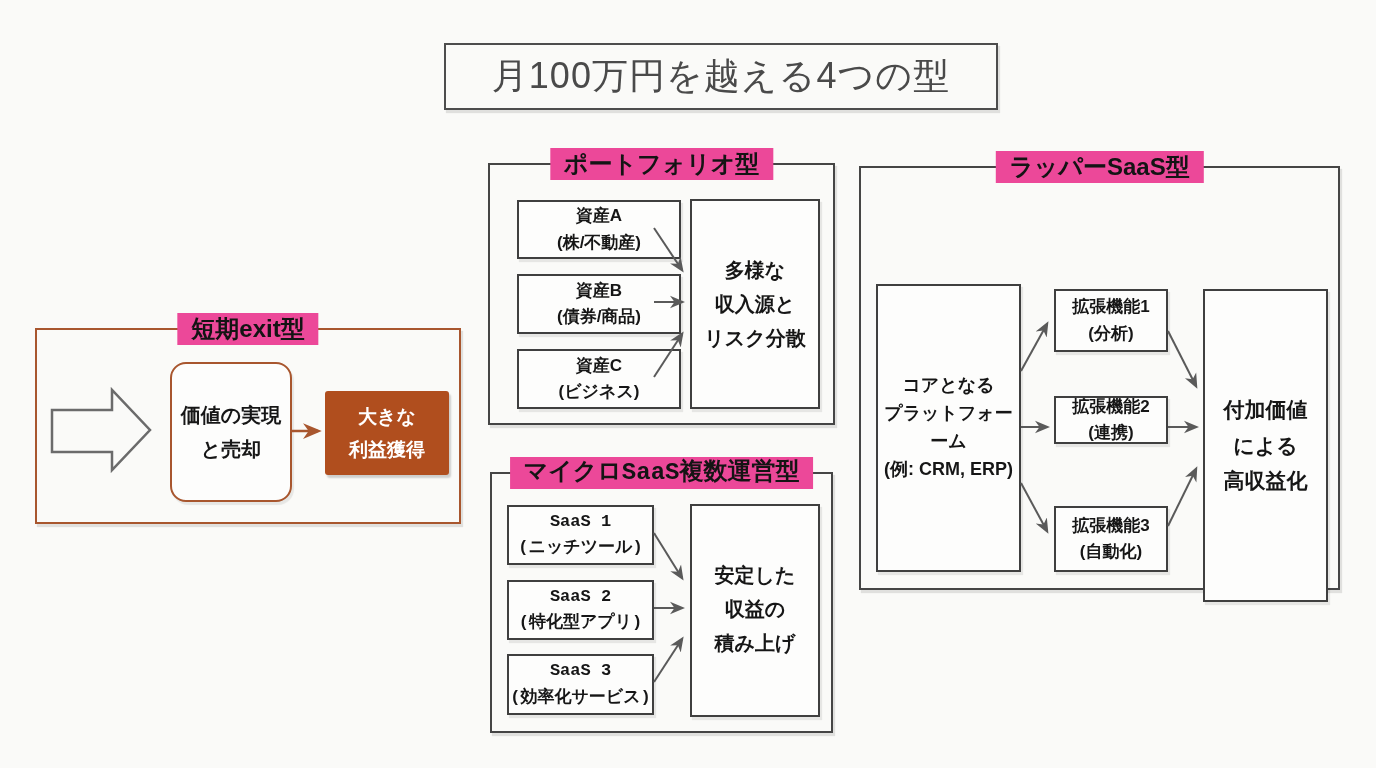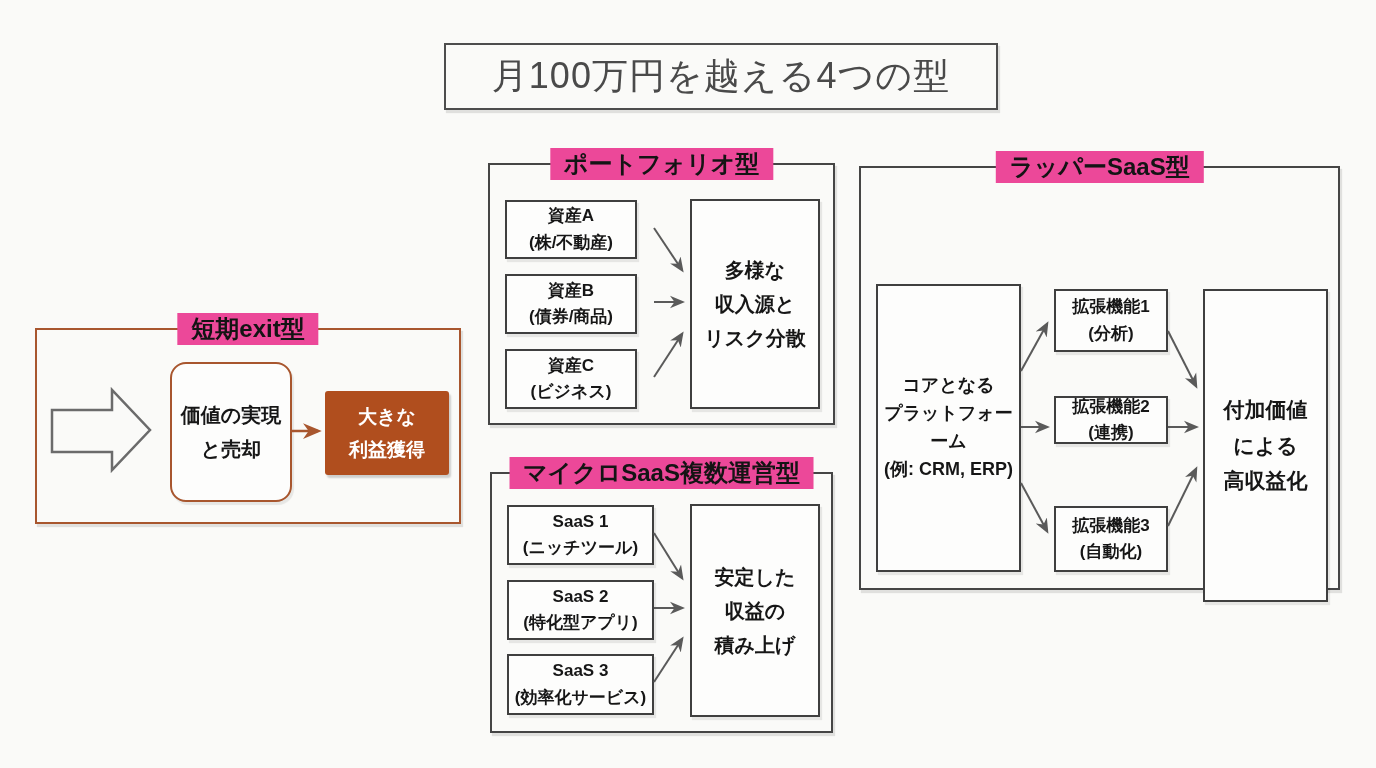--- a/index.html
+++ b/index.html
@@ -23,38 +23,38 @@
     position:absolute; border:2px solid #454545; box-sizing:border-box;
     box-shadow:2px 3px 1px rgba(0,0,0,0.10);
   }
   .group-label {
     position:absolute; top:-17px; left:50%; transform:translateX(-50%);
     background:#ec4899; padding:0 14px; font-size:24px; font-weight:700;
     color:#141414; white-space:nowrap; line-height:32px;
   }
   .exit      { left:35px;  top:328px; width:426px; height:196px; border-color:#a8562e; }
   .portfolio { left:488px; top:163px; width:347px; height:262px; }
-  .micro     { left:490px; top:472px; width:343px; height:261px; }
+  .micro     { left:490px; top:472px; width:343px; height:261px;font-family:Liberation Mono, monospace; }
   .wrap-saas { left:859px; top:166px; width:481px; height:424px; }
 
   
   .box {
     position:absolute; border:2px solid #3f3f3f; background:#fdfdfc;
     box-sizing:border-box; display:flex; align-items:center; justify-content:center;
     font-weight:700; color:#161616; box-shadow:2px 3px 1px rgba(0,0,0,0.08);
   }
   .box .pre { width:100%; }
 
   
   .value-box  { left:133px; top:32px; width:122px; height:140px; border-color:#a8562e; font-size:20px; line-height:1.7;border-radius:16px; }
   .profit-box { left:288px; top:61px; width:124px; height:84px;  background:#b04e1e; border:none; color:#ffffff;
                 font-size:19px; line-height:1.75; border-radius:3px; box-shadow:2px 3px 2px rgba(0,0,0,0.18); }
 
   
-  .sboxp { left:15px; width:132px; font-size:17px; line-height:1.55; }
+  .sboxp { left:27px; width:164px; font-size:17px; line-height:1.55; }
   .pa1 { top:35px;  height:59px; }
   .pa2 { top:109px; height:60px; }
   .pa3 { top:184px; height:60px; }
   .portfolio .outcome { left:200px; top:34px; width:130px; height:210px; font-size:20px; line-height:1.7; }
 
   
   .sboxm { left:15px; width:147px; font-size:17px; line-height:1.55; }
   .ms1 { top:31px;  height:60px; }
   .ms2 { top:106px; height:60px; }
   .ms3 { top:180px; height:61px; }

